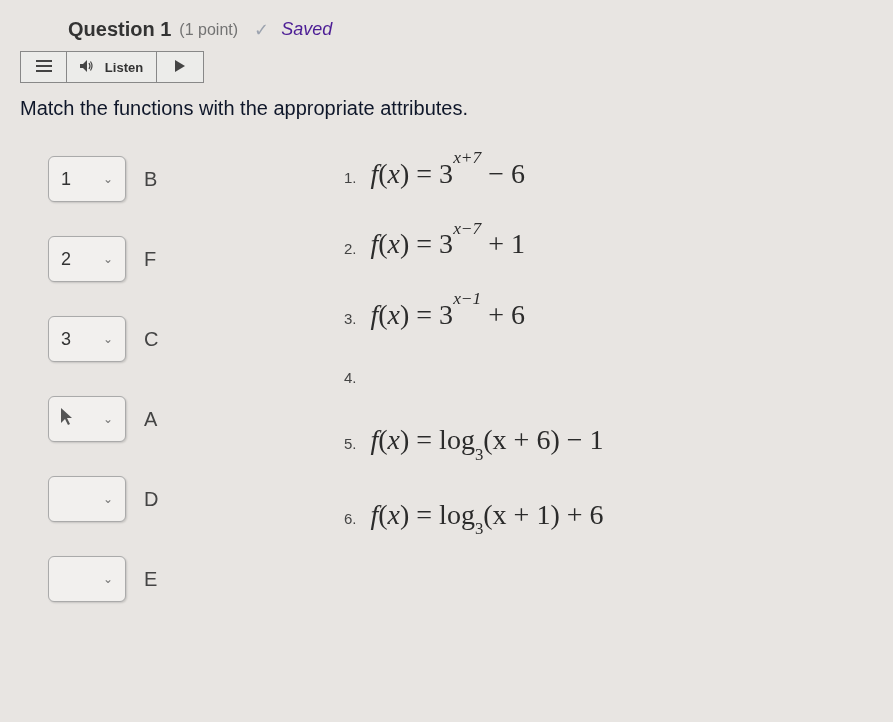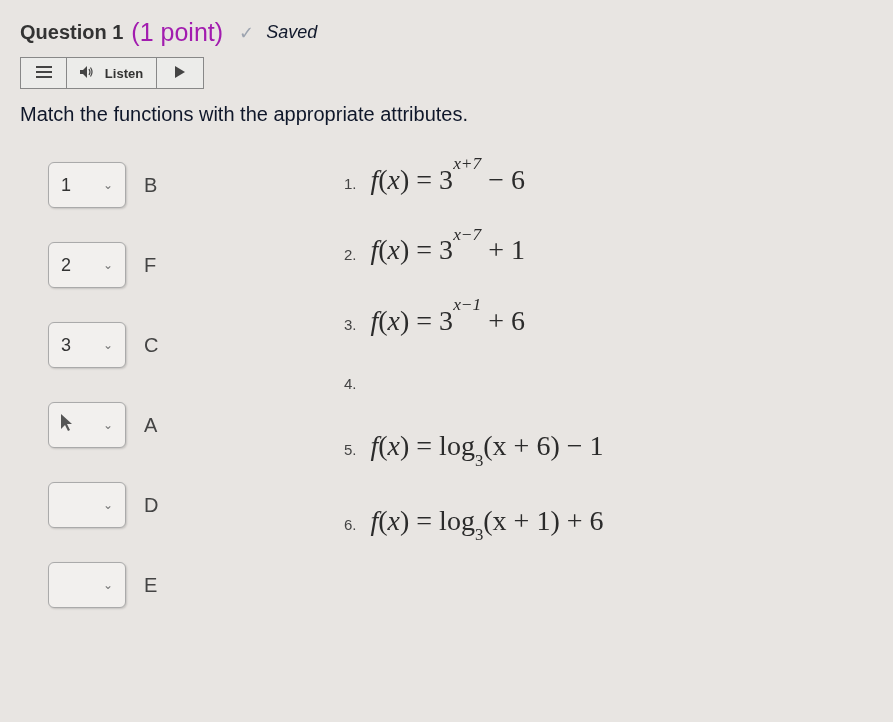--- a/index.html
+++ b/index.html
@@ -14,28 +14,28 @@
   }
   .page {
     padding: 18px 20px;
   }
   .header {
     display: flex;
     align-items: center;
     gap: 8px;
     margin-bottom: 10px;
   }
-  .q-label { font-weight: 700; font-size: 20px; color: #333; }
-  .q-points { font-size: 25px; color: #a21caf; }
+  .q-label { font-weight: 700; font-size: 20px; color: #333; margin-left: 48px; }
+  .q-points { font-size: 16px; color: #737373; }
   .check {
     color: #9ca3af;
     font-size: 18px;
     margin-left: 8px;
   }
-  .saved { font-style: italic; color: #0f172a; font-size: 18px; margin-left: 4px; }
+  .saved { font-style: italic; color: #4c1d95; font-size: 18px; margin-left: 4px; }
   .toolbar {
     display: inline-flex;
     border: 1px solid #888;
     margin-bottom: 14px;
   }
   .tb-btn {
     width: 46px;
     height: 30px;
     display: flex;
     align-items: center;

